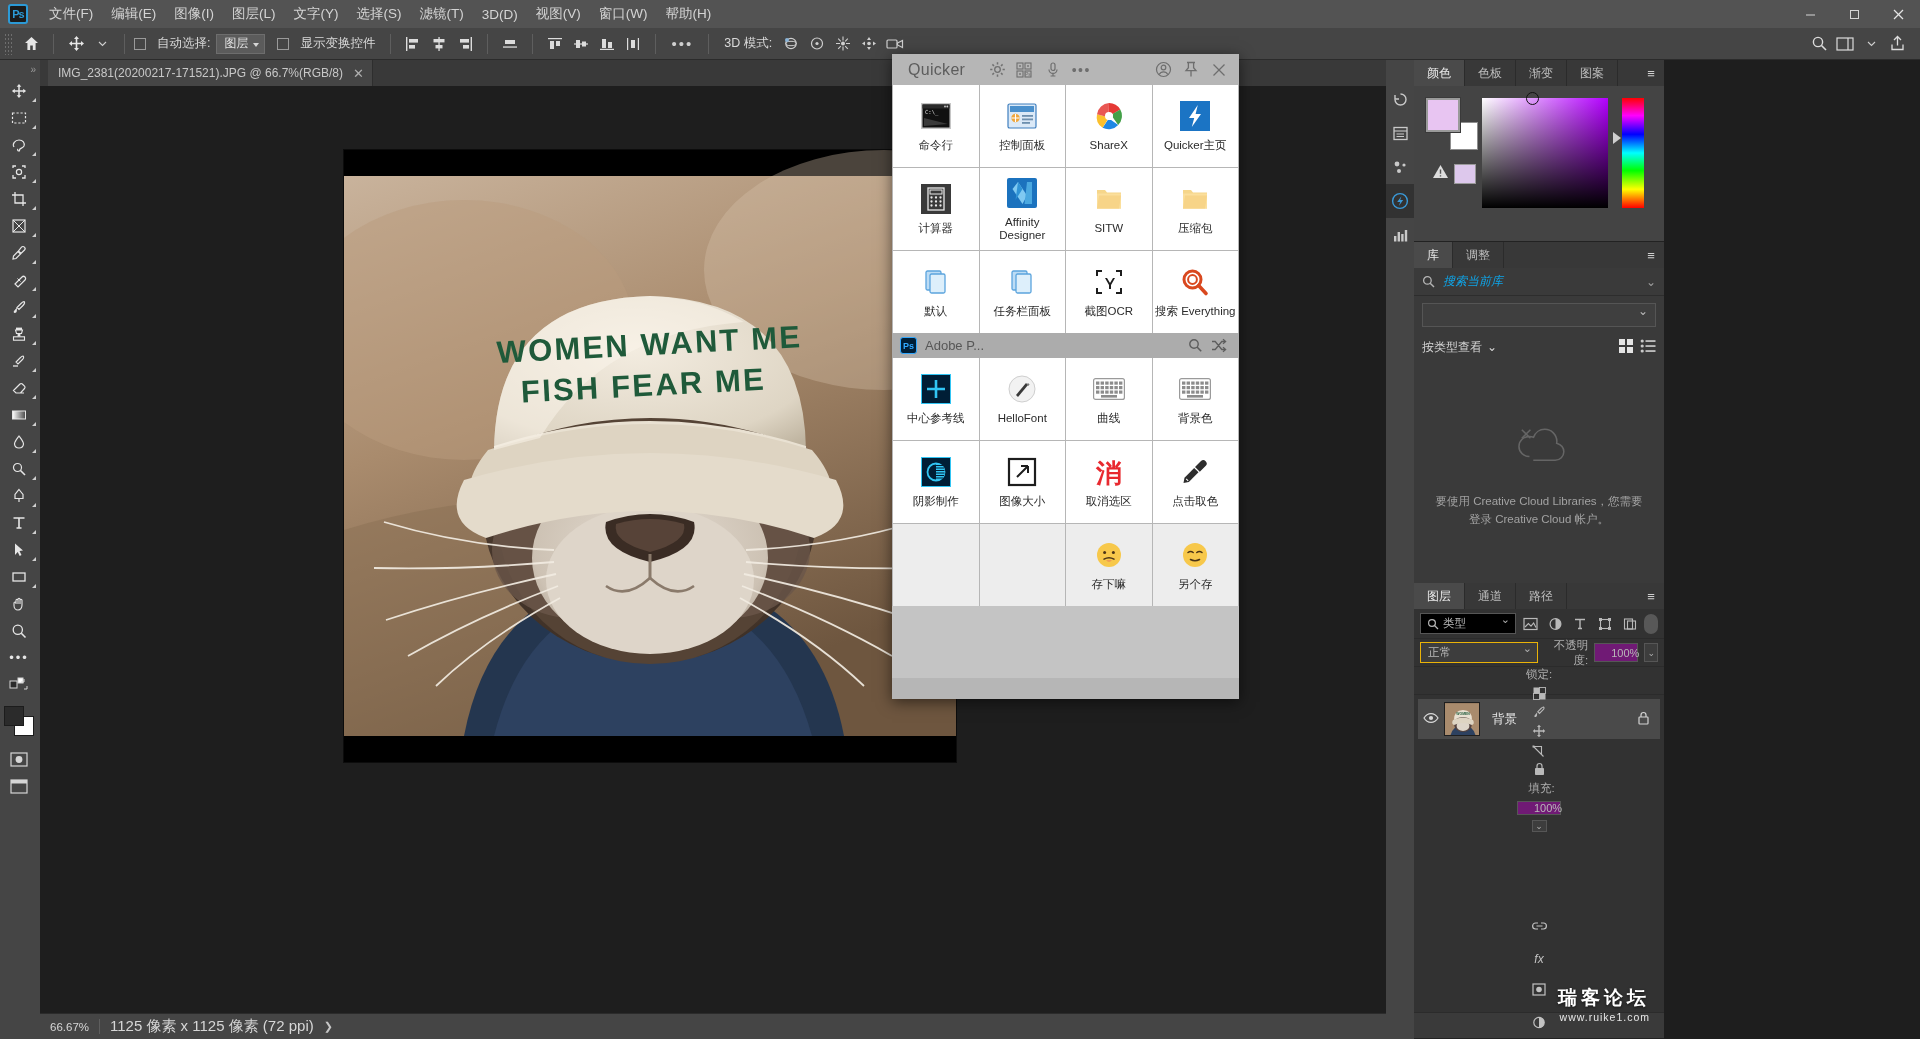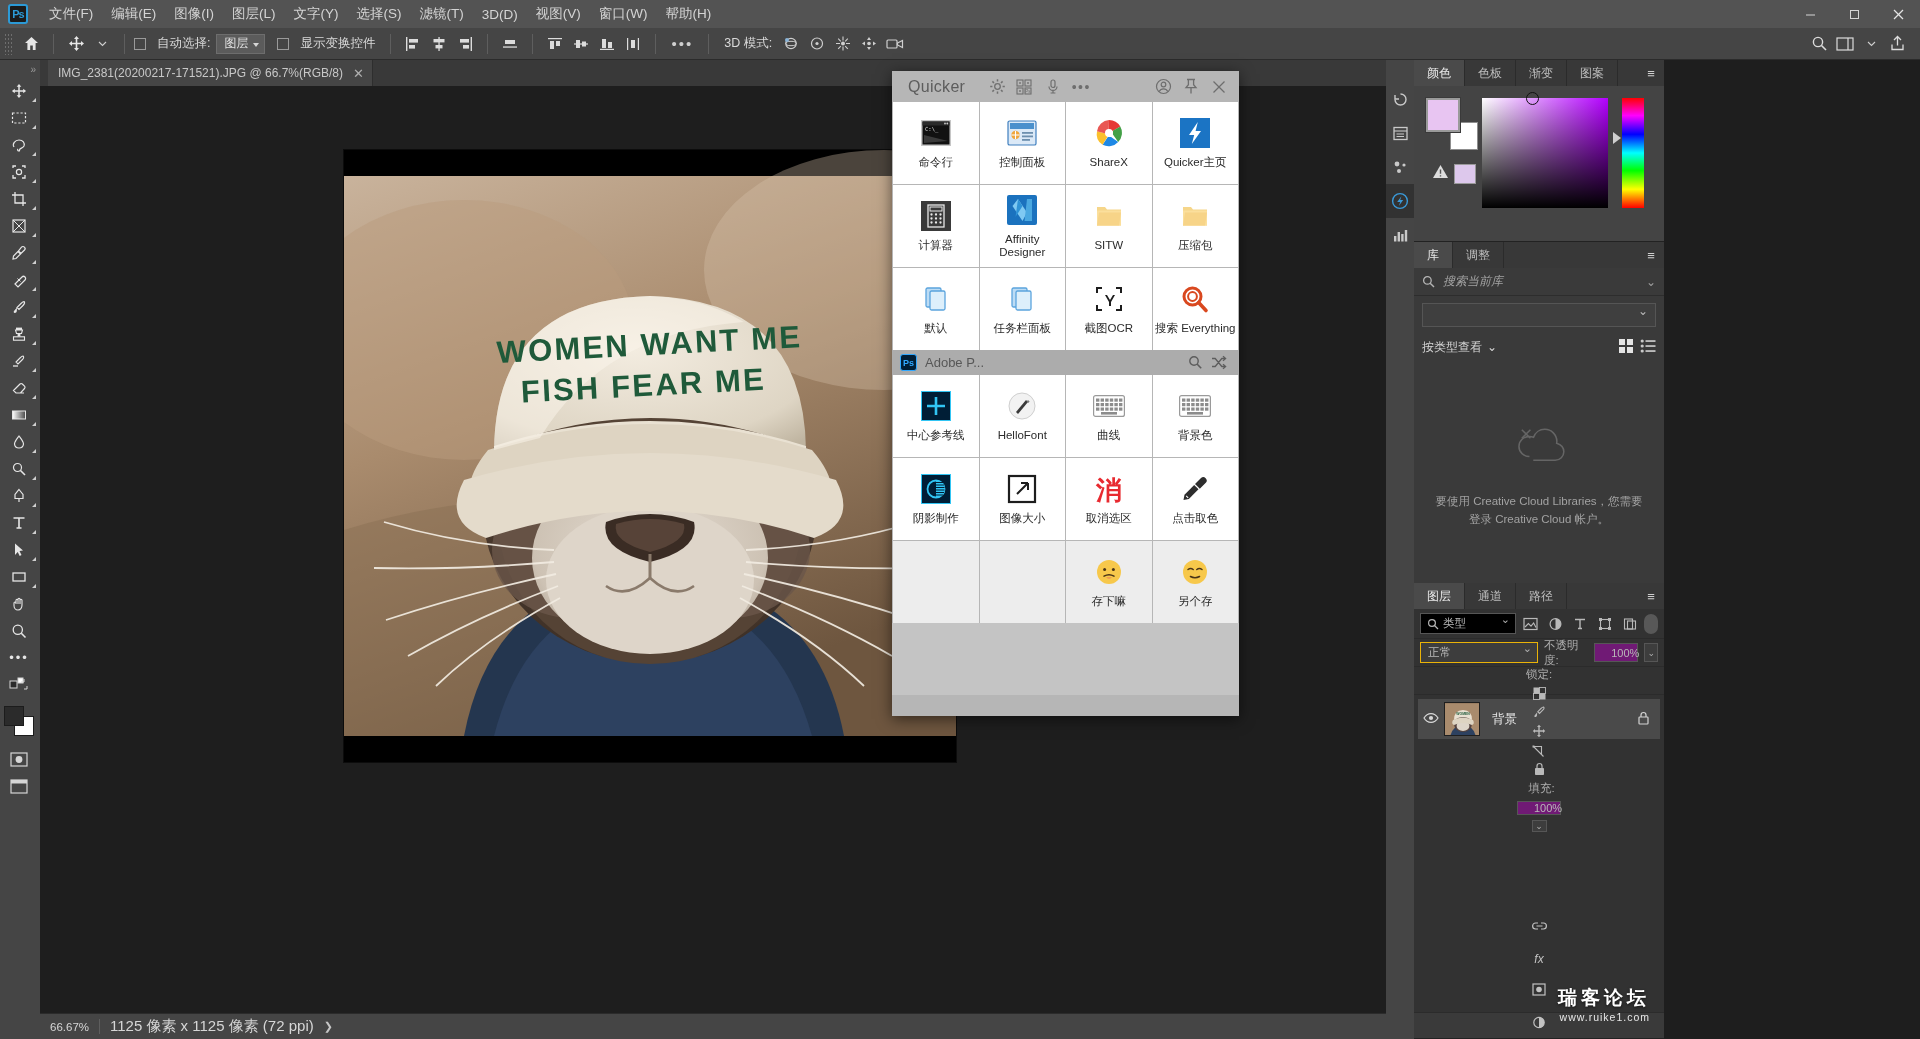--- a/index.html
+++ b/index.html
@@ -107,21 +107,21 @@
     border-radius:50%; }
   .cp-hue { width:22px; height:110px; margin:4px 0 0 14px; position:relative;
     background:linear-gradient(to bottom,#f00 0%,#f0f 16%,#00f 33%,#0ff 50%,#0f0 66%,#ff0 83%,#f00 100%); }
   .cp-hue-mark { position:absolute; left:-9px; top:34px; width:0;height:0;
     border-top:6px solid transparent; border-bottom:6px solid transparent; border-left:8px solid #cfcfcf; }
 
   
   .lib-body { background:#3a3a3a; }
   .lib-search { display:flex; align-items:center; height:28px; padding:0 8px;
     border-bottom:1px solid #2d2d2d; color:#9d9d9d; font-size:12px; }
-  .lib-search .ph { font-style:italic; color:#a3a3a3; margin-left:8px; }
+  .lib-search .ph { font-style:italic; color:#0ea5e9; margin-left:8px; }
   .lib-select { margin:7px 8px; height:24px; background:#3f3f3f; border:1px solid #555; position:relative; }
   .lib-select:after { content:'⌄'; position:absolute; right:7px; top:0px; color:#b9b9b9; font-size:12px; }
   .lib-view { display:flex; align-items:center; height:26px; padding:0 8px; color:#d6d6d6; font-size:12px; }
   .lib-view .vi { margin-left:auto; display:flex; gap:6px; }
   .lib-empty { height:232px; background:#3a3a3a; display:flex; flex-direction:column;
     align-items:center; justify-content:center; color:#a2a2a2; font-size:11.5px;
     text-align:center; line-height:1.6; padding:0 18px; }
   .cc-mark { width:58px; height:42px; margin-bottom:26px; opacity:.45; }
   .lib-foot { height:24px; display:flex; align-items:center; justify-content:flex-end;
     gap:10px; padding-right:10px; color:#bcbcbc; font-size:11.5px; background:#3a3a3a;
@@ -135,38 +135,38 @@
     color:#b8b8b8; font-size:11.5px; display:flex; align-items:center; padding-left:6px; position:relative; }
   .lay-type:after{ content:'⌄'; position:absolute; right:5px; top:-1px; font-size:11px; color:#b0b0b0; }
   .lf-ico { width:21px; height:21px; display:flex; align-items:center; justify-content:center;
     color:#b9b9b9; font-size:12px; }
   .lay-toggle { margin-left:auto; width:14px; height:20px; border-radius:7px; background:#585858; }
   .lay-blend { display:flex; align-items:center; height:28px; padding:0 6px; gap:6px;
     border-bottom:1px solid #2b2b2b; }
   .blend-sel { flex:0 0 118px; height:21px; background:#3d3d3d; border:1px solid #eab308;
     color:#b8b8b8; font-size:11.5px; display:flex; align-items:center; padding-left:7px; position:relative; }
   .blend-sel:after{ content:'⌄'; position:absolute; right:5px; top:-1px; font-size:11px; color:#b0b0b0; }
-  .sm-lbl { color:#aeaeae; font-size:11.5px; }
+  .sm-lbl { color:#aeaeae; font-size:11.5px;text-align:right; }
   .num-box { width:44px; height:19px; background:#701a75; border:1px solid #565656;
     color:#b8b8b8; font-size:11px; display:flex; align-items:center; justify-content:center;padding-left:18px; }
   .stepper { width:15px; height:19px; background:#3d3d3d; border:1px solid #565656;
     color:#b0b0b0; font-size:9px; display:flex; align-items:center; justify-content:center; }
   .lay-lock { display:flex; align-items:center; height:28px; padding:0 6px; gap:5px;
     border-bottom:1px solid #2b2b2b;flex-direction:column; }
   .lay-row { display:flex; align-items:center; height:40px; background:#4a4a4a; margin:4px 4px 0 4px; }
   .eye { width:26px; text-align:center; color:#d8d8d8; font-size:12px; }
   .thumb { width:36px; height:34px; border:1px solid #1f1f1f; overflow:hidden; position:relative; }
   .lay-name { color:#e6e6e6; font-size:12.5px; margin-left:12px; }
   .lock-ic { margin-left:auto; margin-right:10px; color:#d4d4d4; font-size:12px; }
   .lay-foot { position:absolute; left:0; right:0; bottom:0; height:26px; background:#3a3a3a;
     display:flex; align-items:center; justify-content:center; gap:17px; color:#c2c2c2;
     font-size:12px; border-top:1px solid #2b2b2b;flex-direction:column; }
 
   
-  .quicker { position:absolute; left:892px; top:71px; width:347px; height:645px;
+  .quicker { position:absolute; left:892px; top:54px; width:347px; height:645px;
     background:#b6b6b6; box-shadow:0 3px 14px rgba(0,0,0,.55); }
   .q-title { height:31px; display:flex; align-items:center; padding:0 6px 0 16px; }
   .q-name { color:#5d5d5d; font-size:16px; letter-spacing:.3px; }
   .q-tico { width:28px; height:26px; display:flex; align-items:center; justify-content:center;
     color:#6a6a6a; }
   .q-grid { display:grid; grid-template-columns:repeat(4,1fr); background:#b6b6b6; gap:1px;
     padding:0 1px; }
   .q-cell { background:#fff; height:82px; display:flex; flex-direction:column;
     align-items:center; justify-content:center; gap:7px; }
   .q-cell.empty { background:#ededed; }

